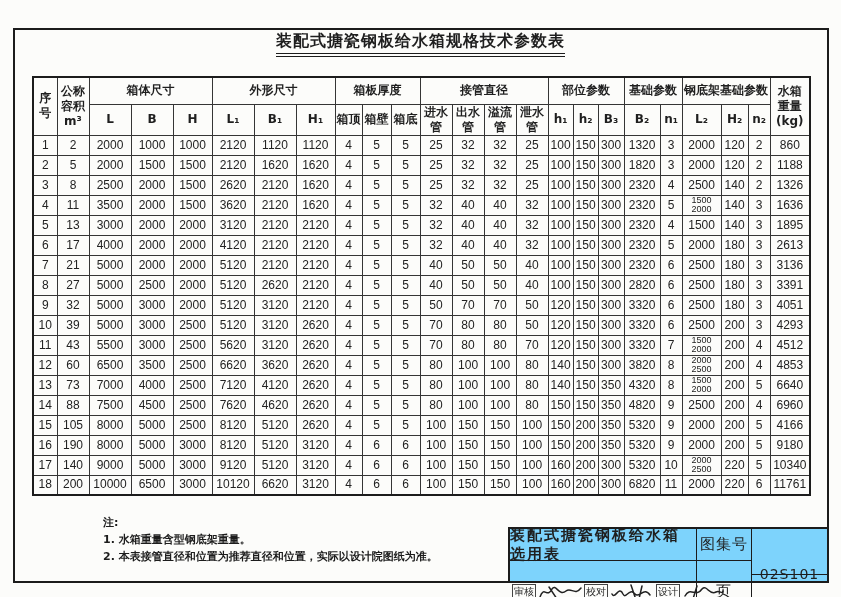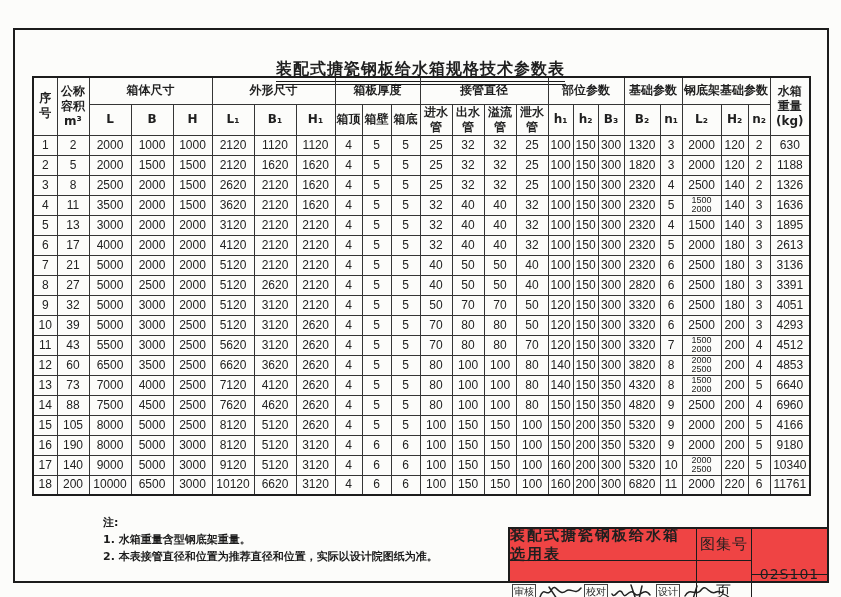--- a/index.html
+++ b/index.html
@@ -11,21 +11,21 @@
   
   .page-frame{
     position:absolute;left:13px;top:28px;width:816px;height:555px;
     border:2px solid #1c1c1c;box-sizing:border-box;
   }
   
   .title-band{position:absolute;left:0;top:31px;width:100%;text-align:center;}
   .title-outer{display:inline-block;border-bottom:1px solid #1c1c1c;padding-bottom:2px;}
   .title-inner{
     display:inline-block;border-bottom:1px solid #1c1c1c;padding-bottom:1px;
-    font-size:16px;font-weight:bold;letter-spacing:1px;margin-top:28px;
+    font-size:16px;font-weight:bold;letter-spacing:1px;
   }
   
   .spec-table{
     position:absolute;left:32px;top:76px;width:777px;
     border-collapse:collapse;table-layout:fixed;
     border:2px solid #1c1c1c;
   }
   .spec-table th,.spec-table td{
     border:1px solid #353535;box-sizing:border-box;
     text-align:center;vertical-align:middle;padding:0;
@@ -45,21 +45,21 @@
   .notes{
     position:absolute;left:103px;top:514px;width:400px;
     font-size:11px;font-weight:bold;line-height:17px;color:#1c1c1c;
   }
   .notes .note-line{white-space:nowrap;}
   
   .title-block{
     position:absolute;left:508px;top:527px;width:321px;height:56px;
     border:2px solid #1c1c1c;box-sizing:border-box;
     display:grid;grid-template-columns:187px 55px 1fr;grid-template-rows:32px 1fr;
-    background:#ef4444;
+    background:#7dd3fc;
   }
   .tb-cell{
     border-right:1px solid #1c1c1c;border-bottom:1px solid #1c1c1c;
     display:flex;align-items:center;justify-content:center;box-sizing:border-box;
   }
   .tb-cell.last-col{border-right:none;}
   .tb-cell.last-row{border-bottom:none;}
   .tb-title{font-size:15px;font-weight:bold;letter-spacing:2px;}
   .tb-label{font-size:15px;letter-spacing:1px;}
   .tb-value{font-size:14px;letter-spacing:1px;margin-top:45px;}
@@ -166,21 +166,21 @@
         <td>32</td>
         <td>25</td>
         <td>100</td>
         <td>150</td>
         <td>300</td>
         <td>1320</td>
         <td>3</td>
         <td>2000</td>
         <td>120</td>
         <td>2</td>
-        <td>630</td>
+        <td>860</td>
       </tr>
       <tr>
         <td>2</td>
         <td>5</td>
         <td>2000</td>
         <td>1500</td>
         <td>1500</td>
         <td>2120</td>
         <td>1620</td>
         <td>1620</td>

